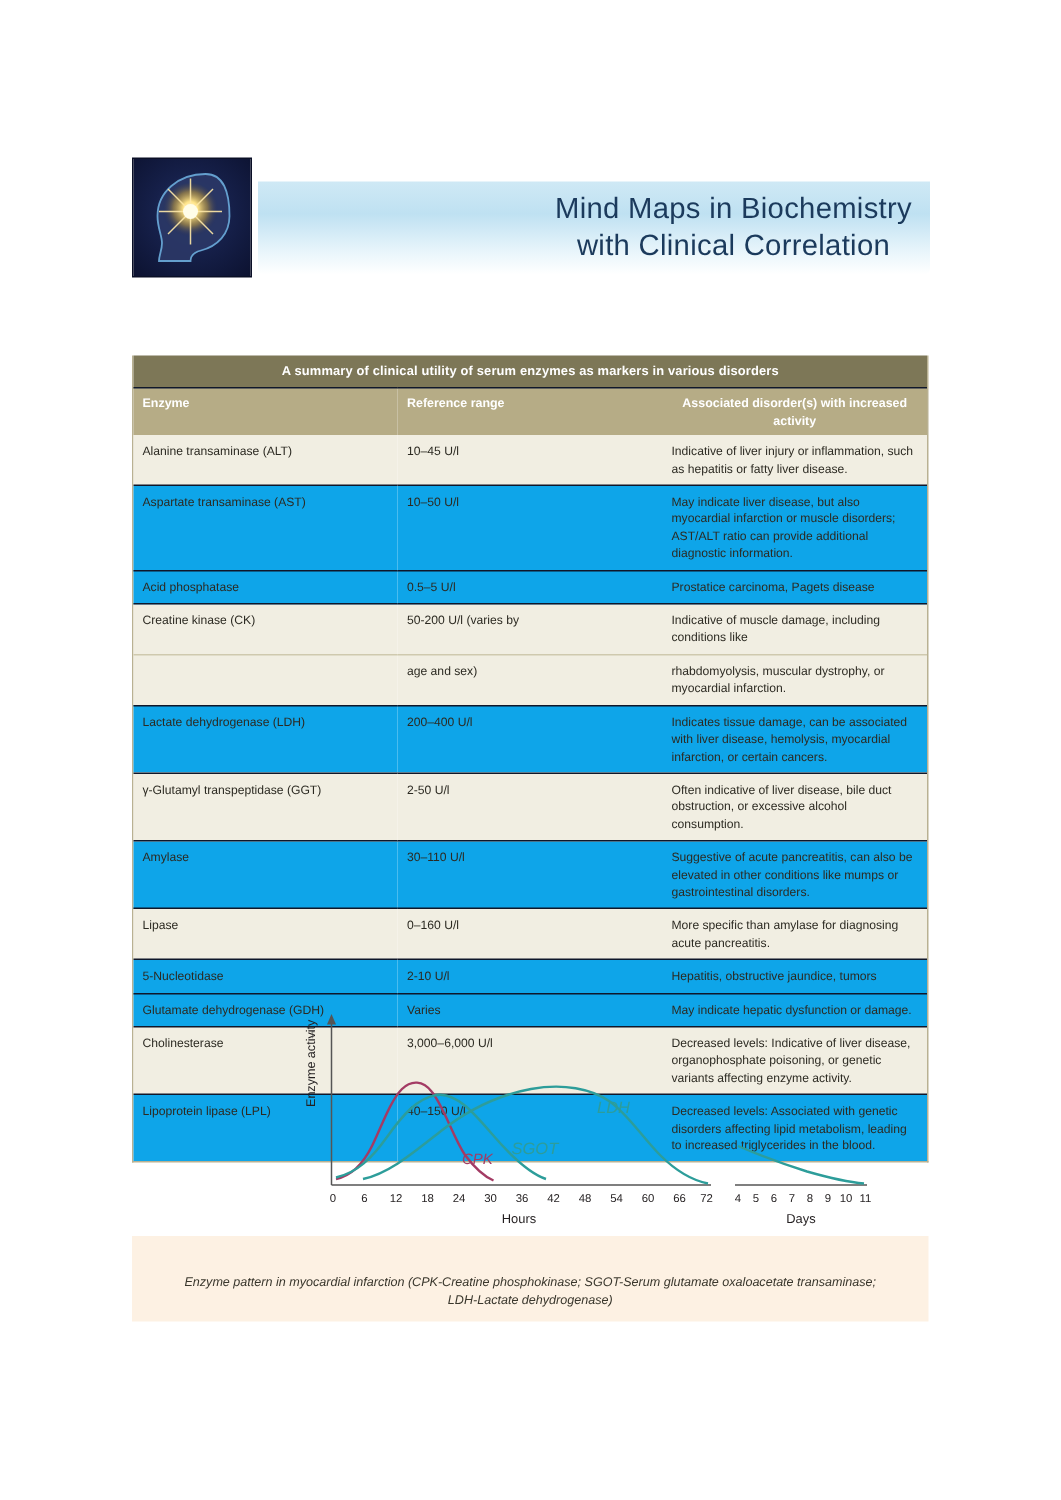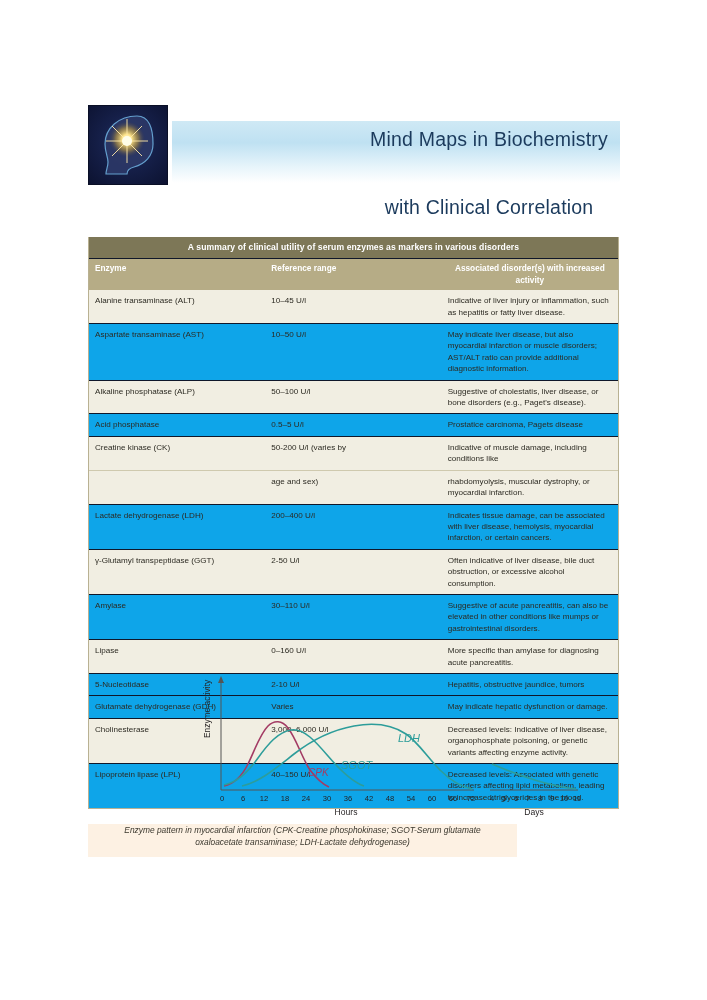--- a/index.html
+++ b/index.html
@@ -55,21 +55,21 @@
     right: 12px;
     top: 6px;
     text-align: center;
     font-size: 19.5px;
     line-height: 25px;
     color: #1b3a5c;
     font-family: "Liberation Sans", sans-serif;
     font-weight: 400;
     letter-spacing: .2px;
   }
-  .header-title .line2 { display: block; margin-top: 43px; }
+  .header-title .line2 { display: block; }
 
   
   .table-wrap {
     position: absolute;
     left: 88px;
     top: 237px;
     width: 531px;
     border: 1px solid #b9b192;
     border-top: none;
     box-sizing: border-box;
@@ -125,24 +125,24 @@
     width: 531px;
     height: 150px;
   }
   .chart-svg { position: absolute; left: 0; top: 0; }
 
   
   .caption {
     position: absolute;
     left: 88px;
     top: 824px;
-    width: 429px;
+    width: 531px;
     box-sizing: border-box;
     background: #fdf1e3;
-    padding: 0 28px 9px;
+    padding: 24px 28px 9px;
     font-size: 8.4px;
     font-style: italic;
     line-height: 12px;
     text-align: center;
     color: #3a372d;
   }
 </style>
 </head>
 <body>
 
@@ -192,25 +192,20 @@
       <tr class="odd">
         <td class="col-name">Alanine transaminase (ALT)</td>
         <td class="col-ref">10–45 U/l</td>
         <td class="col-dis">Indicative of liver injury or inflammation, such as hepatitis or fatty liver disease.</td>
       </tr>
       <tr class="even">
         <td class="col-name">Aspartate transaminase (AST)</td>
         <td class="col-ref">10–50 U/l</td>
         <td class="col-dis">May indicate liver disease, but also myocardial infarction or muscle disorders; AST/ALT ratio can provide additional diagnostic information.</td>
       </tr>
-      <tr class="odd">
-        <td class="col-name">Alkaline phosphatase (ALP)</td>
-        <td class="col-ref">50–100 U/l</td>
-        <td class="col-dis">Suggestive of cholestatis, liver disease, or bone disorders (e.g., Paget's disease).</td>
-      </tr>
       <tr class="even">
         <td class="col-name">Acid phosphatase</td>
         <td class="col-ref">0.5–5 U/l</td>
         <td class="col-dis">Prostatice carcinoma, Pagets disease</td>
       </tr>
       <tr class="odd cont">
         <td class="col-name">Creatine kinase (CK)</td>
         <td class="col-ref">50-200 U/l (varies by</td>
         <td class="col-dis">Indicative of muscle damage, including conditions like</td>
       </tr>

